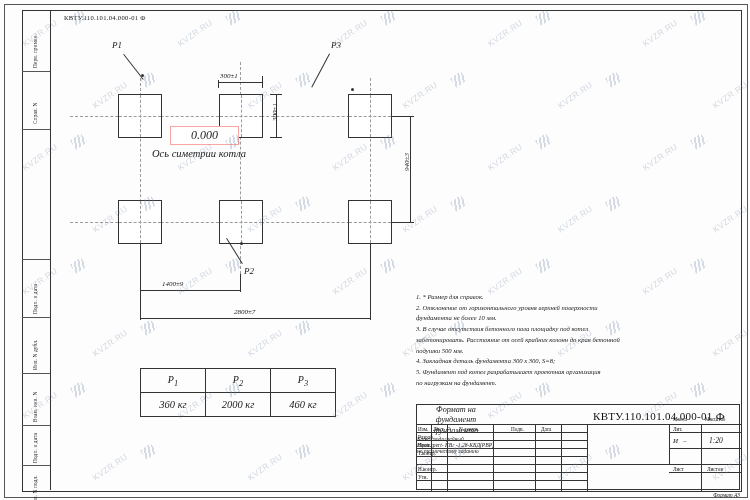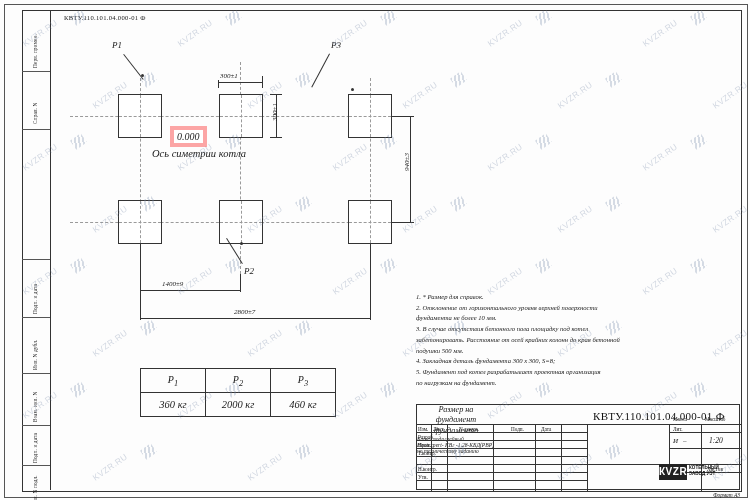--- a/index.html
+++ b/index.html
@@ -23,21 +23,21 @@
   .vdash{border-left:1px dashed #9a9a9a;width:0;}
 
   .plate{position:absolute;border:1.1px solid #333;background:#fff;box-sizing:border-box;}
   .plate .cx{position:absolute;left:50%;top:0;bottom:0;border-left:1px dashed #9a9a9a;}
   .plate .cy{position:absolute;top:50%;left:0;right:0;border-top:1px dashed #9a9a9a;}
 
   .lbl{position:absolute;font-style:italic;font-size:9px;font-family:"Liberation Serif",serif;}
   .leader{position:absolute;background:#333;height:1px;transform-origin:0 0;}
   .dot{position:absolute;width:3px;height:3px;border-radius:50%;background:#333;}
 
-  .zerobox{position:absolute;border:4px solid #fca5a5;padding:1px 3px;font-size:10px;font-style:italic;background:#fff;}
+  .zerobox{position:absolute;border:1px solid #fca5a5;padding:1px 20px;font-size:12px;font-style:italic;background:#fff;}
   .axislabel{position:absolute;font-style:italic;font-size:10.5px;text-align:center;}
 
   
   .dimline{position:absolute;border-top:1px solid #333;height:0;}
   .dimlinev{position:absolute;border-left:1px solid #333;width:0;}
   .tick{position:absolute;background:#333;}
   .dimtxt{position:absolute;font-size:7px;font-style:italic;background:#fdfdfd;padding:0 2px;}
   .dimtxtv{position:absolute;font-size:7px;font-style:italic;transform-origin:50% 50%;transform:rotate(-90deg);}
 
   
@@ -227,21 +227,21 @@
     <div class="ln" style="left:252px;top:19px;width:1px;height:40px;"></div>
     <div class="ln" style="left:284px;top:19px;width:1px;height:40px;"></div>
     <div class="ln" style="left:252px;top:27px;width:72px;height:1px;"></div>
     <div class="ln" style="left:252px;top:43px;width:72px;height:1px;"></div>
     <div class="ln" style="left:252px;top:67px;width:72px;height:1px;"></div>
     <div class="ln" style="left:284px;top:59px;width:1px;height:27px;"></div>
 
     <div class="t big" style="left:176px;top:5px;">КВТУ.110.101.04.000-01  Ф</div>
 
     <div class="mid" style="left:172px;top:22px;width:78px;">
-      <div>Размер на</div>
+      <div>Формат на</div>
       <div>фундамент</div>
       <div>фундамента</div>
     </div>
 
     <div class="sm" style="left:174px;top:61px;">Котел водогрейный</div>
     <div class="sm" style="left:174px;top:69px;">Heatexpert- КВг -1,28-КБД(РВР)</div>
     <div class="sm" style="left:174px;top:77px;">по техническому заданию</div>
 
     <div class="t" style="left:1px;top:21px;">Изм.</div>
     <div class="t" style="left:16px;top:21px;">Лист</div>
@@ -261,27 +261,20 @@
     <div class="t" style="left:256px;top:11px;">Масса</div>
     <div class="t" style="left:288px;top:11px;">Масштаб</div>
 
     <div class="t" style="left:256px;top:32px;font-size:7px;font-style:italic;">И</div>
     <div class="t" style="left:266px;top:32px;font-size:7px;">–</div>
     <div class="t" style="left:292px;top:31px;font-size:7.5px;font-style:italic;">1:20</div>
 
     <div class="t" style="left:256px;top:61px;">Лист</div>
     <div class="t" style="left:290px;top:61px;">Листов</div>
 
-    <div class="logo">
-      <div class="logobox">КVZR</div>
-      <div class="logotxt">
-        <div>КОТЕЛЬНЫЙ</div>
-        <div>ЗАВОД УЭТ</div>
-      </div>
-    </div>
   </div>
   <div class="fmt" style="right:10px;bottom:2px;">Формат А3</div>
 
   <div id="wm-layer">
       <div class="wm" style="left: 20px; top: 28px;">KVZR.RU</div>
       <div class="wmlogo" style="left: 72px; top: 12px;">
         <i></i>
       </div>
       <div class="wm" style="left: 175px; top: 28px;">KVZR.RU</div>
       <div class="wmlogo" style="left: 227px; top: 12px;">

